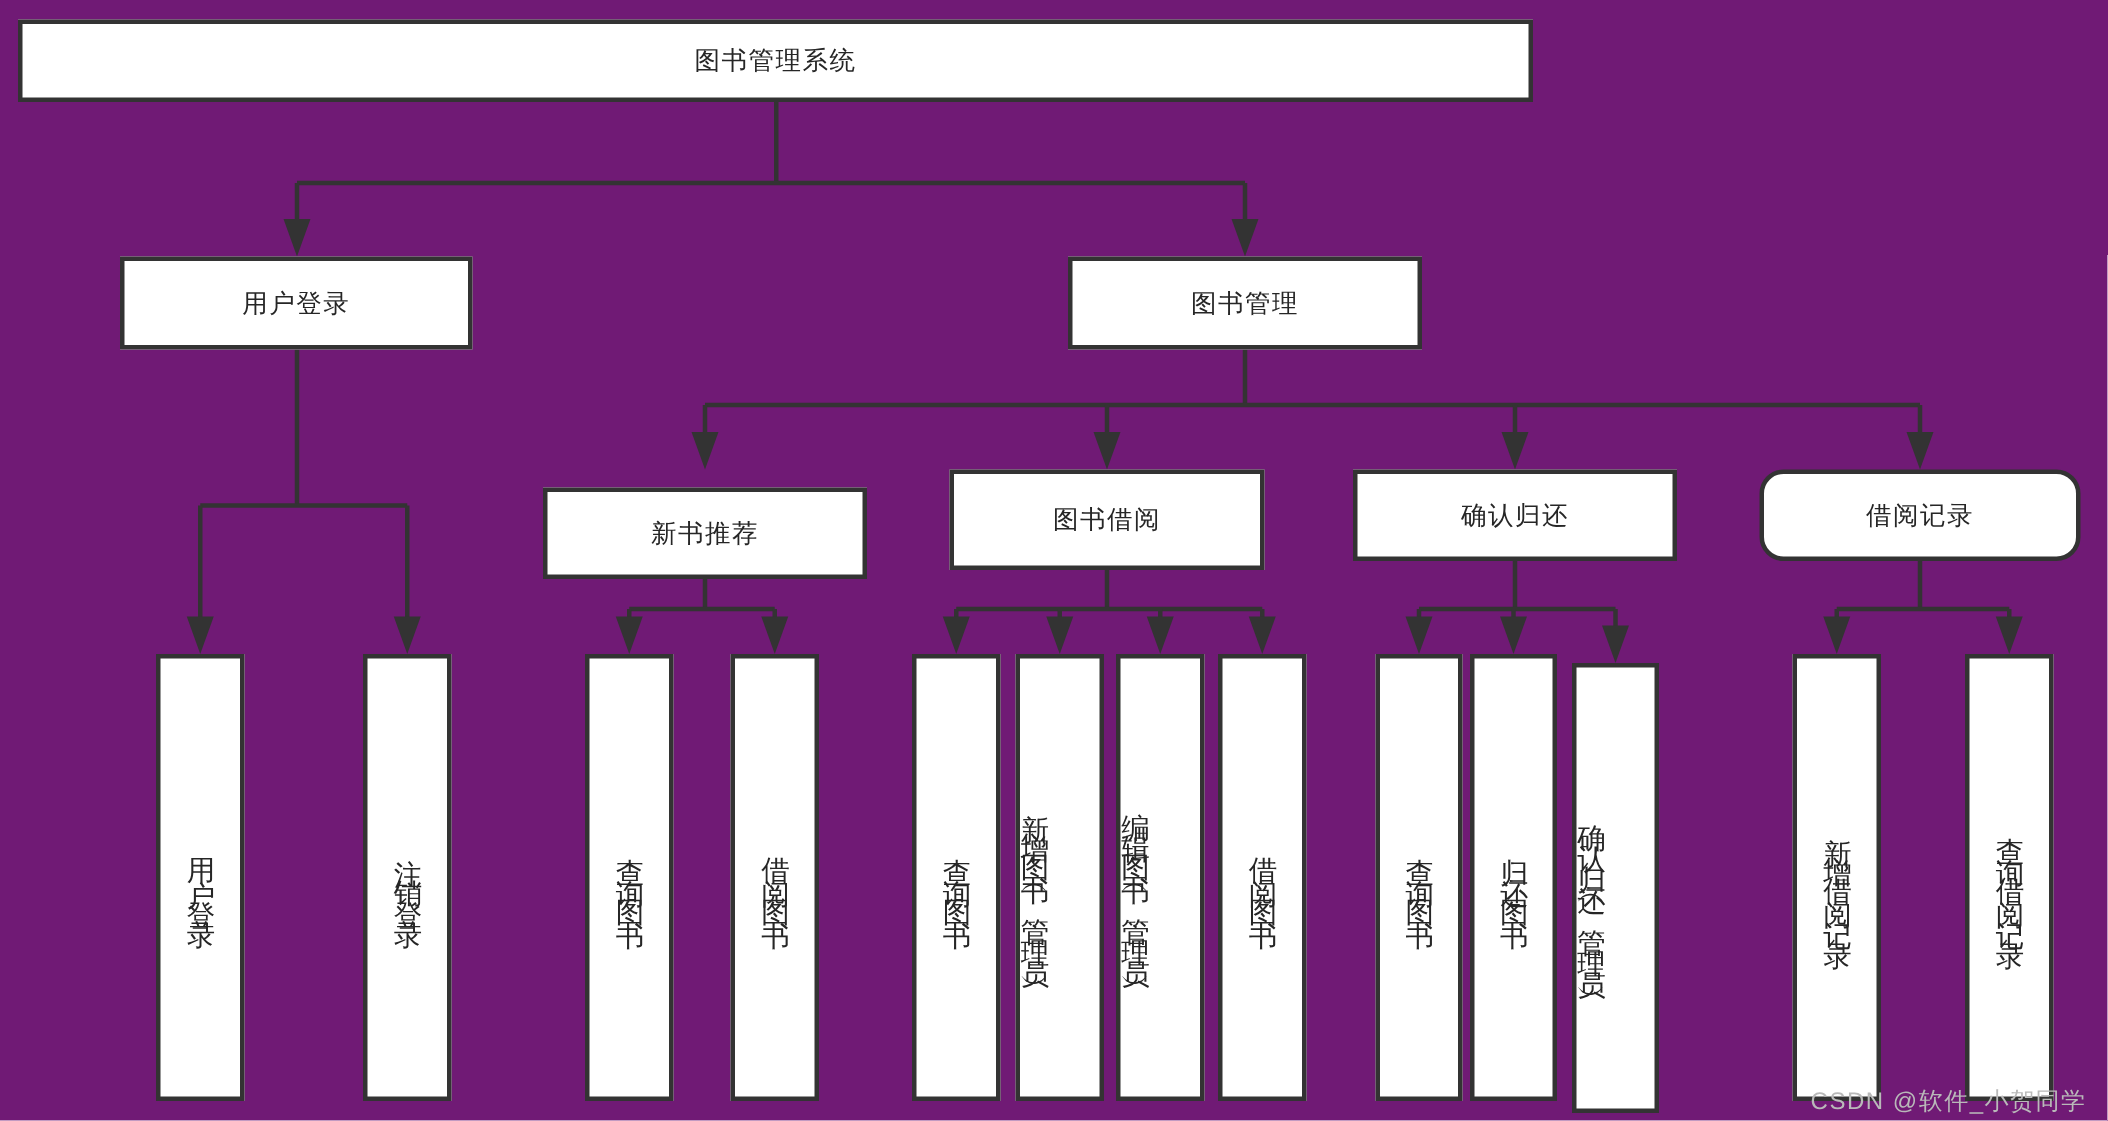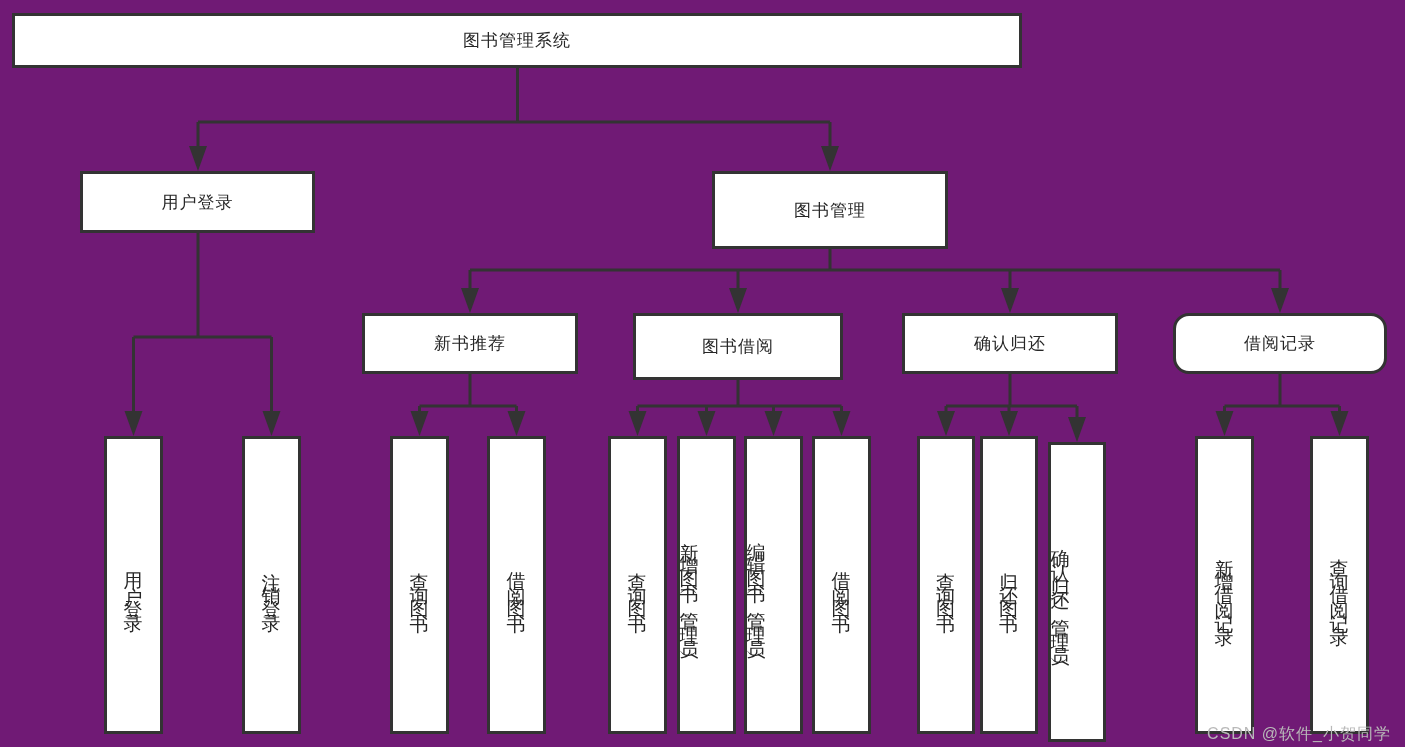--- a/index.html
+++ b/index.html
@@ -108,23 +108,23 @@
       <polygon points="1000,411 1018,411 1009,436"></polygon>
       <polygon points="1068,417 1086,417 1077,442"></polygon>
       <polygon points="1215.5,411 1233.5,411 1224.5,436"></polygon>
       <polygon points="1330.5,411 1348.5,411 1339.5,436"></polygon>
     </g>
   </svg>
 
   <div class="box hlabel" style="left:12px;top:13px;width:1010px;height:55px;border-width:3px;">图书管理系统</div>
 
   <div class="box hlabel" style="left:80px;top:171px;width:235px;height:62px;">用户登录</div>
-  <div class="box hlabel" style="left:712px;top:171px;width:236px;height:78px;">图书管理</div>
+  <div class="box hlabel" style="left:712px;top:171px;width:236px;height:62px;">图书管理</div>
 
-  <div class="box hlabel" style="left:362px;top:313px;width:216px;height:61px;">新书推荐</div>
+  <div class="box hlabel" style="left:362px;top:325px;width:216px;height:61px;">新书推荐</div>
   <div class="box hlabel" style="left:633px;top:313px;width:210px;height:67px;">图书借阅</div>
   <div class="box hlabel" style="left:902px;top:313px;width:216px;height:61px;">确认归还</div>
   <div class="box hlabel" style="left:1173px;top:313px;width:214px;height:61px;border-radius:16px;">借阅记录</div>
 
   <div class="box leaf" style="left:104px;top:436px;width:59px;height:298px;">
     <span class="vtext">用户登录</span>
   </div>
   <div class="box leaf" style="left:242px;top:436px;width:59px;height:298px;">
     <span class="vtext">注销登录</span>
   </div>

